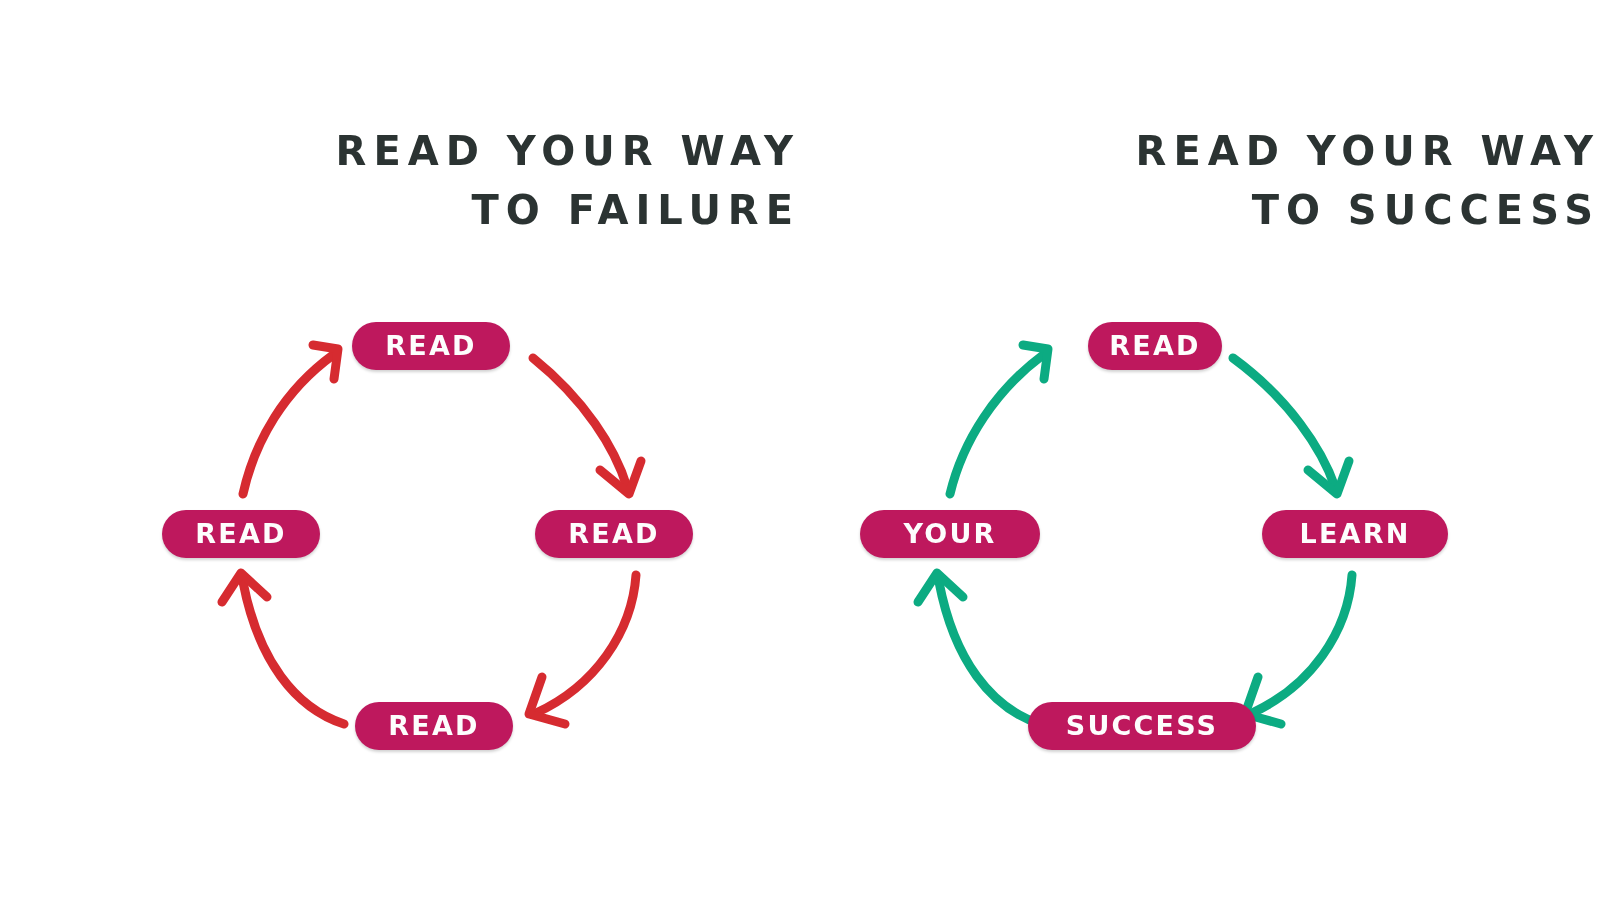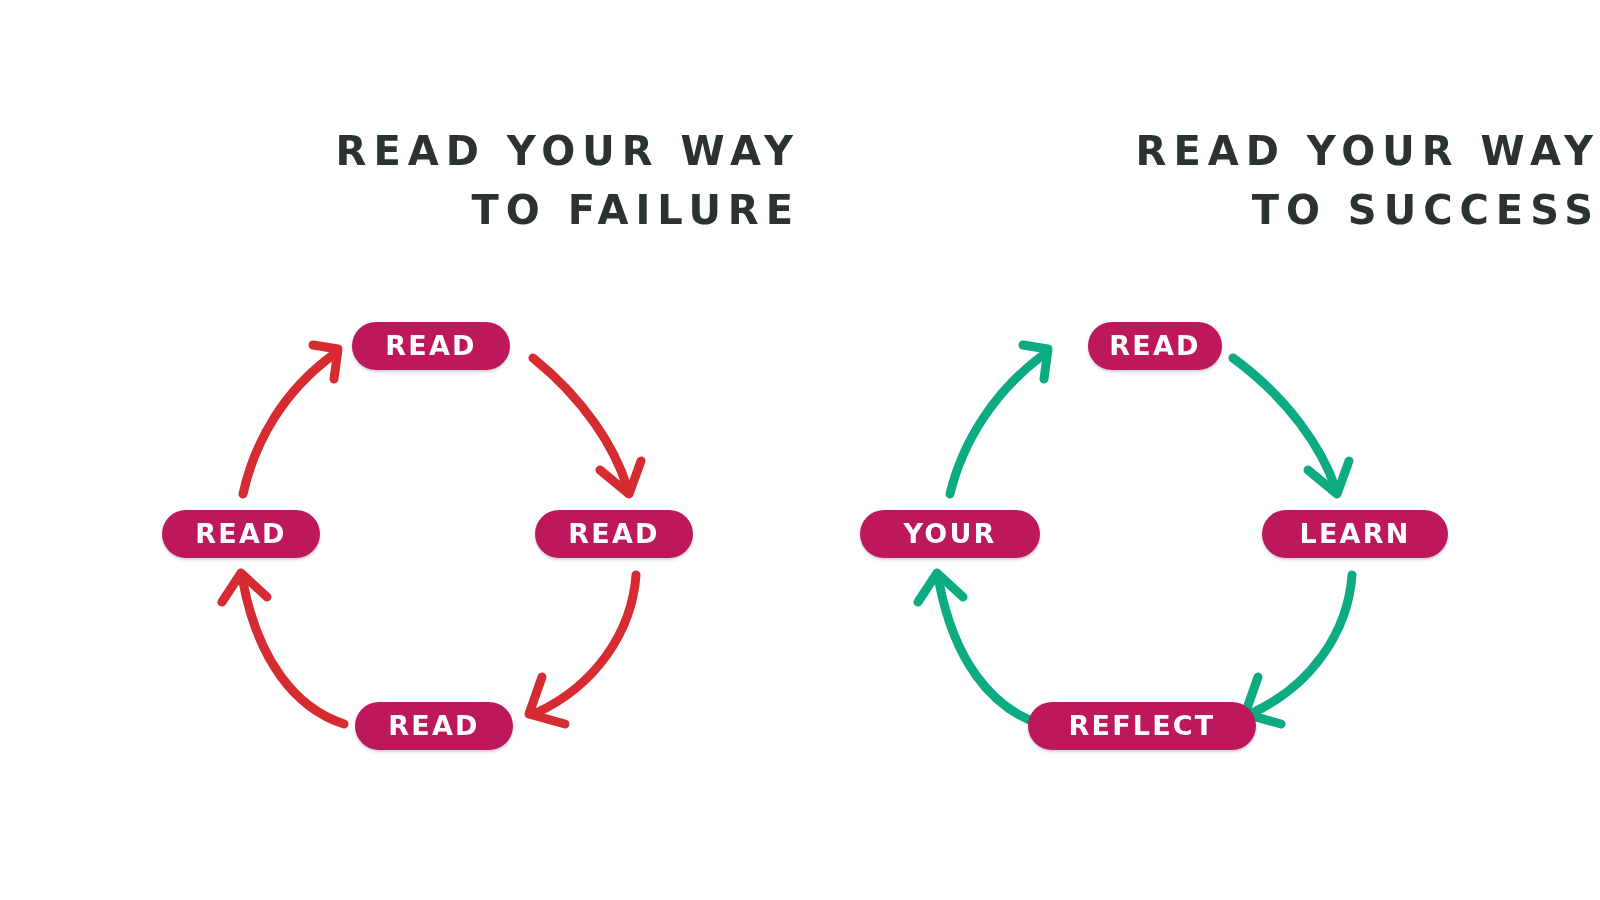--- a/index.html
+++ b/index.html
@@ -178,21 +178,21 @@
         </g>
       </svg>
 
       <div class="node" id="succ-node-top">
         <span class="node-label">READ</span>
       </div>
       <div class="node" id="succ-node-right">
         <span class="node-label">LEARN</span>
       </div>
       <div class="node" id="succ-node-bottom">
-        <span class="node-label">REFLECT</span>
+        <span class="node-label">SUCCESS</span>
       </div>
       <div class="node" id="succ-node-left">
         <span class="node-label">YOUR</span>
       </div>
 
     </div>
   </div>
 
 </div>
 

